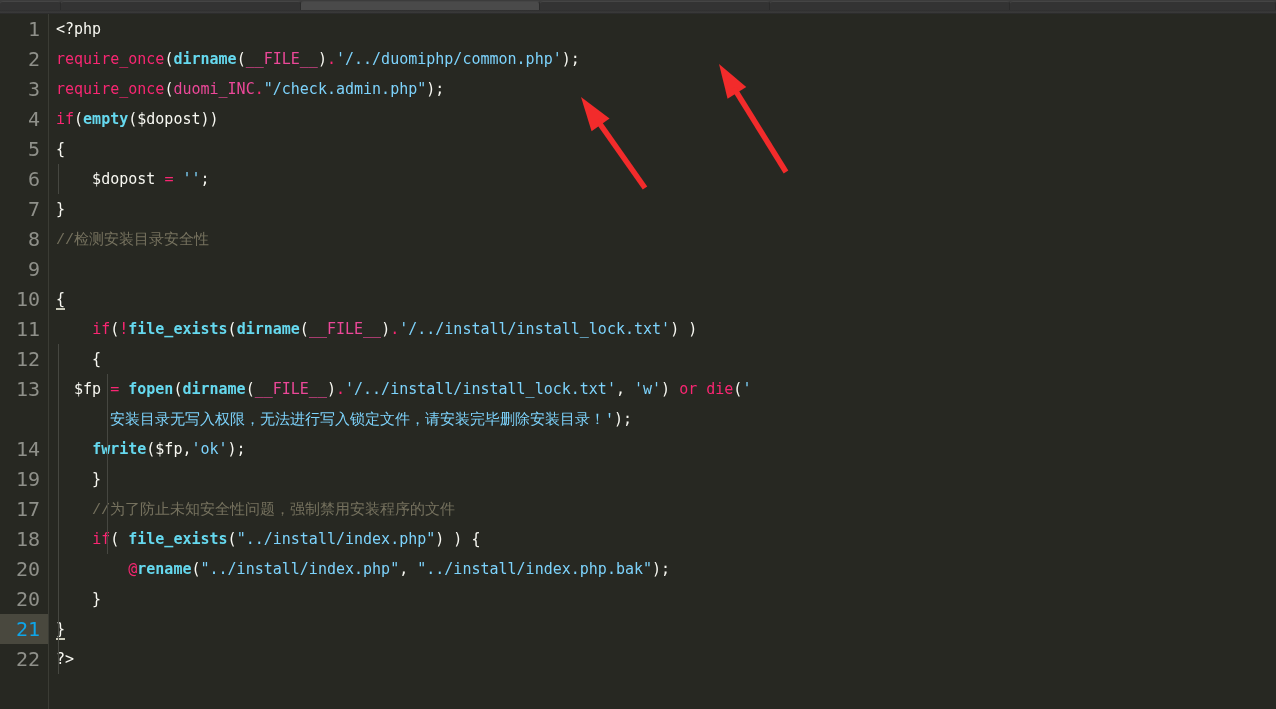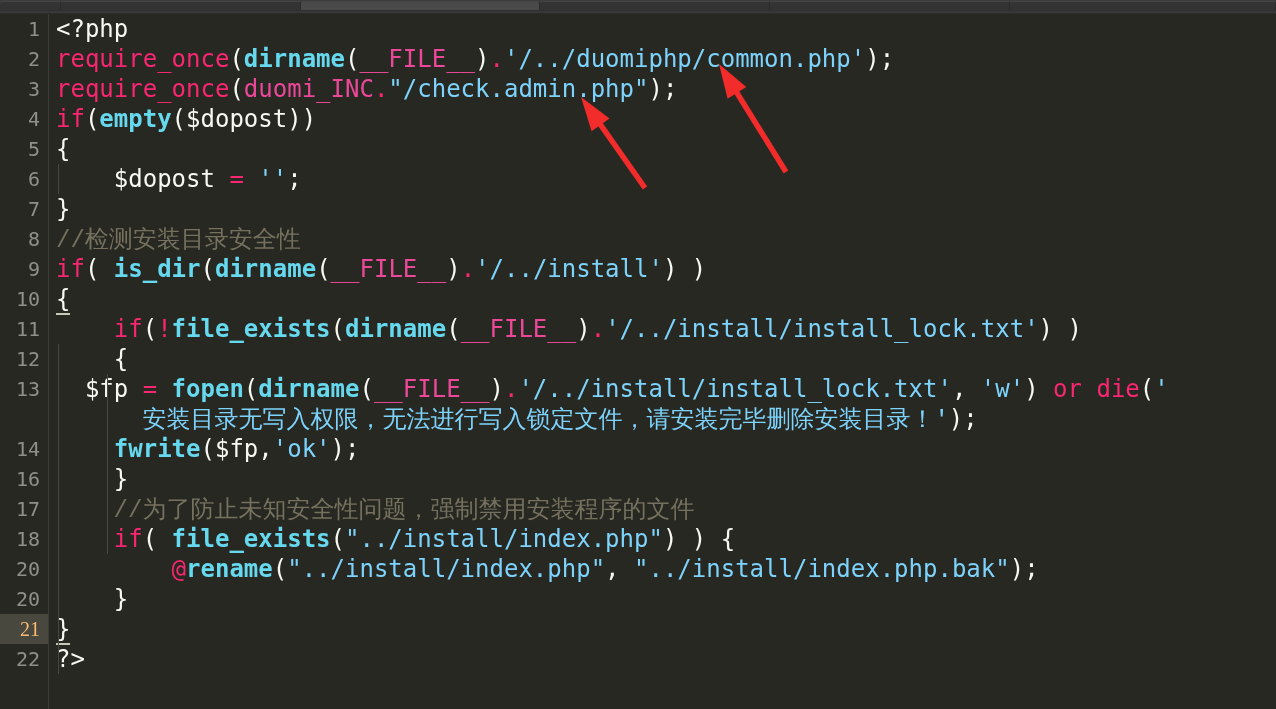--- a/index.html
+++ b/index.html
@@ -84,37 +84,36 @@
   .ln {
     position: absolute;
     left: 0;
     width: 40px;
     text-align: right;
     color: #8f908a;
     font-size: 20px;
     font-family: "DejaVu Sans Mono", monospace;
   }
   .row.active .ln {
-    color: #fdba74;
-    font-family: Liberation Serif, serif;
+    color: #0ea5e9;
   }
   .ln-hl {
     position: absolute;
     left: 0; top: 0;
     width: 48px;
     height: 30px;
     background: #49483e;
   }
   .src {
     position: absolute;
     left: 56px;
     top: 0;
     color: #f8f8f2;
     font-family: "DejaVu Sans Mono", monospace;
-    font-size: 24px;
+    font-size: 15px;
   }
   
   .row.tall { height: 60px; }
   .src.cont {
     position: absolute;
     left: 56px;
     top: 30px;
     height: 30px;
     line-height: 30px;
   }
@@ -170,27 +169,27 @@
   <div id="gutter-border"></div>
   <div id="code-area">
       <div class="row"><span class="ln">1</span><span class="src"><span class="pl">&lt;?php</span></span></div>
       <div class="row"><span class="ln">2</span><span class="src"><span class="kw">require_once</span><span class="pl">(</span><span class="fn">dirname</span><span class="pl">(</span><span class="cst">__FILE__</span><span class="pl">)</span><span class="dot">.</span><span class="str">'/../duomiphp/common.php'</span><span class="pl">);</span></span></div>
       <div class="row"><span class="ln">3</span><span class="src"><span class="kw">require_once</span><span class="pl">(</span><span class="cst">duomi_INC</span><span class="dot">.</span><span class="str">"/check.admin.php"</span><span class="pl">);</span></span></div>
       <div class="row"><span class="ln">4</span><span class="src"><span class="kw">if</span><span class="pl">(</span><span class="fn">empty</span><span class="pl">($dopost))</span></span></div>
       <div class="row"><span class="ln">5</span><span class="src"><span class="pl">{</span></span></div>
       <div class="row"><span class="ln">6</span><span class="src"><span class="pl">    $dopost </span><span class="kw">=</span><span class="pl"> </span><span class="str">''</span><span class="pl">;</span></span></div>
       <div class="row"><span class="ln">7</span><span class="src"><span class="pl">}</span></span></div>
       <div class="row"><span class="ln">8</span><span class="src"><span class="cmt cjk">//检测安装目录安全性</span></span></div>
-      <div class="row"><span class="ln">9</span><span class="src"><span class="kw">if</span><span class="pl">( </span><span class="fn">is_dir</span><span class="pl">(</span><span class="fn">dirname</span><span class="pl">(</span><span class="cst">__FILE__</span><span class="pl">)</span><span class="dot">.</span><span class="str">'/../install'</span><span class="pl">) )</span></span></div>
+      <div class="row"><span class="ln">9</span></div>
       <div class="row"><span class="ln">10</span><span class="src"><span class="pl brace-ul">{</span></span></div>
       <div class="row"><span class="ln">11</span><span class="src"><span class="pl">    </span><span class="kw">if</span><span class="pl">(</span><span class="kw">!</span><span class="fn">file_exists</span><span class="pl">(</span><span class="fn">dirname</span><span class="pl">(</span><span class="cst">__FILE__</span><span class="pl">)</span><span class="dot">.</span><span class="str">'/../install/install_lock.txt'</span><span class="pl">) )</span></span></div>
       <div class="row"><span class="ln">12</span><span class="src"><span class="pl">    {</span></span></div>
       <div class="row tall"><span class="ln">13</span><span class="src"><span class="pl">  $fp </span><span class="kw">=</span><span class="pl"> </span><span class="fn">fopen</span><span class="pl">(</span><span class="fn">dirname</span><span class="pl">(</span><span class="cst">__FILE__</span><span class="pl">)</span><span class="dot">.</span><span class="str">'/../install/install_lock.txt'</span><span class="pl">, </span><span class="str">'w'</span><span class="pl">) </span><span class="kw">or</span><span class="pl"> </span><span class="kw">die</span><span class="pl">(</span><span class="str">'</span></span><span class="src cont"><span class="str cjk">      安装目录无写入权限，无法进行写入锁定文件，请安装完毕删除安装目录！'</span><span class="pl">);</span></span></div>
       <div class="row"><span class="ln">14</span><span class="src"><span class="pl">    </span><span class="fn">fwrite</span><span class="pl">($fp,</span><span class="str">'ok'</span><span class="pl">);</span></span></div>
-      <div class="row"><span class="ln">16</span><span class="src"><span class="pl">    }</span></span></div>
+      <div class="row"><span class="ln">19</span><span class="src"><span class="pl">    }</span></span></div>
       <div class="row"><span class="ln">17</span><span class="src"><span class="cmt cjk">    //为了防止未知安全性问题，强制禁用安装程序的文件</span></span></div>
       <div class="row"><span class="ln">18</span><span class="src"><span class="pl">    </span><span class="kw">if</span><span class="pl">( </span><span class="fn">file_exists</span><span class="pl">(</span><span class="str">"../install/index.php"</span><span class="pl">) ) {</span></span></div>
       <div class="row"><span class="ln">20</span><span class="src"><span class="pl">        </span><span class="kw">@</span><span class="fn">rename</span><span class="pl">(</span><span class="str">"../install/index.php"</span><span class="pl">, </span><span class="str">"../install/index.php.bak"</span><span class="pl">);</span></span></div>
       <div class="row"><span class="ln">20</span><span class="src"><span class="pl">    }</span></span></div>
       <div class="row active"><div class="ln-hl"></div><span class="ln">21</span><span class="src"><span class="pl brace-ul">}</span></span></div>
       <div class="row"><span class="ln">22</span><span class="src"><span class="pl">?&gt;</span></span></div>
       <div class="guide" style="left: 57.845px; top: 150px; height: 30px;"></div>
       <div class="guide" style="left: 57.845px; top: 330px; height: 330px;"></div>
       <div class="guide" style="left: 107.045px; top: 360px; height: 180px;"></div>
     </div>

